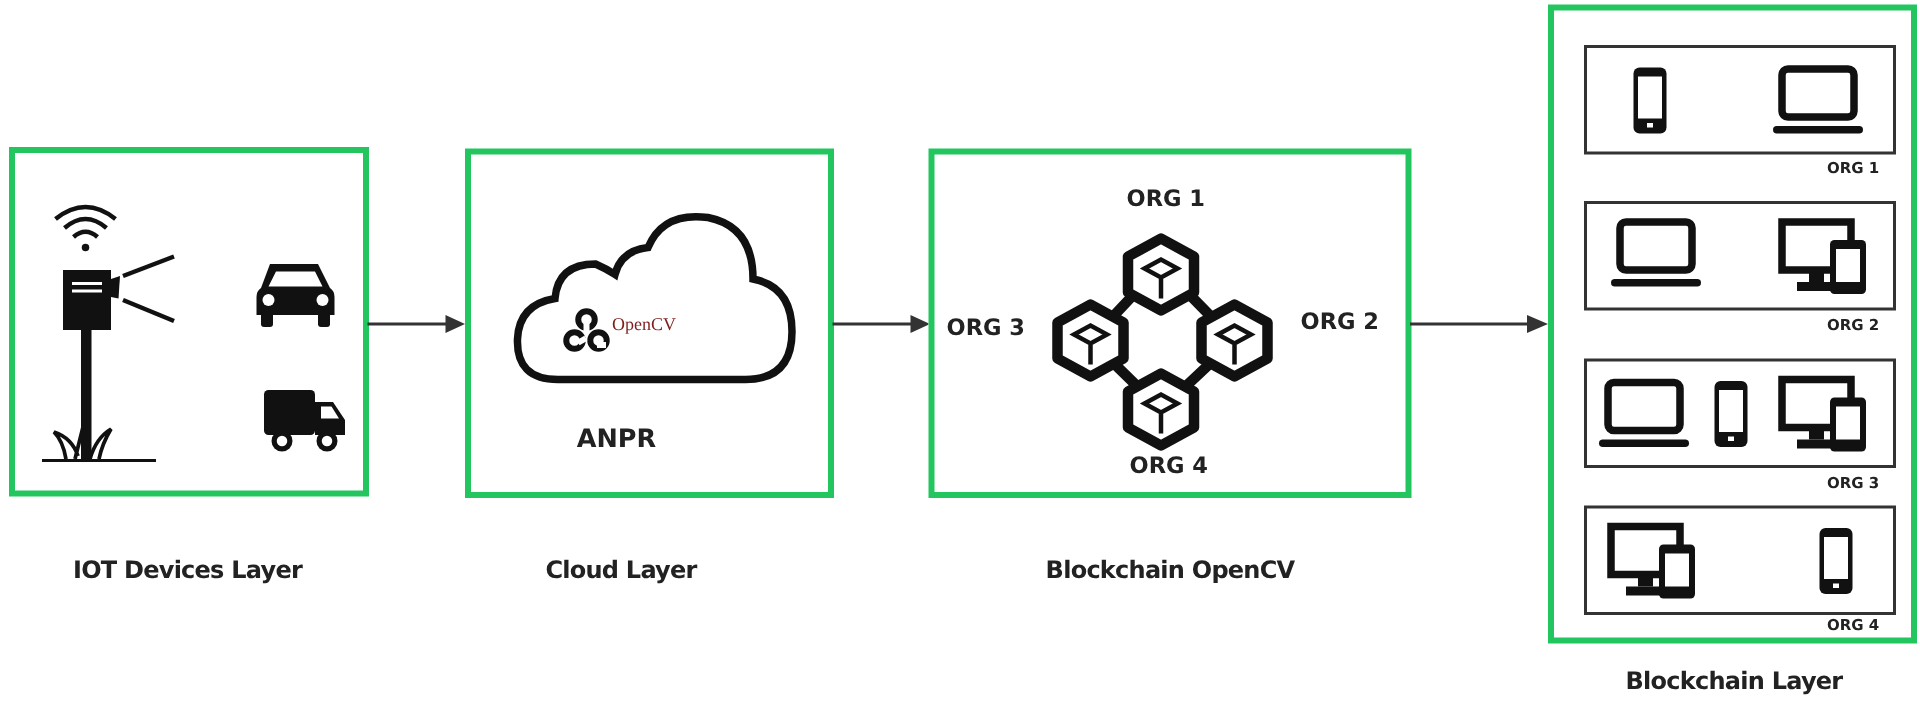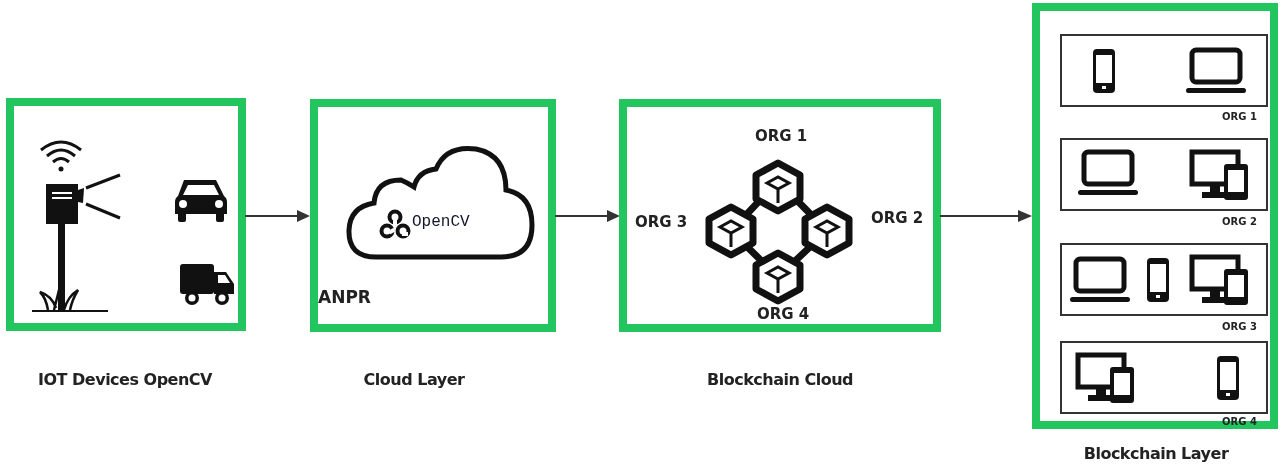--- a/index.html
+++ b/index.html
@@ -1,17 +1,17 @@
 <!DOCTYPE html>
 <html><head>
 <meta charset="utf-8">
 <style>
   html,body{margin:0;padding:0;background:#fff;}
   body{width:1280px;height:469px;position:relative;overflow:hidden;font-family:"DejaVu Sans","Liberation Sans",sans-serif;color:#222;}
-  .box{position:absolute;border:8px solid #22c55e;box-sizing:border-box;background:#fff;}
+  .box{position:absolute;border:4px solid #22c55e;box-sizing:border-box;background:#fff;}
   .layer-label{position:absolute;font-weight:bold;font-size:16px;color:#222;text-align:center;letter-spacing:-0.5px;}
   .org{position:absolute;font-weight:bold;font-size:15px;color:#222;}
   .sub{position:absolute;border:2px solid #333;box-sizing:border-box;background:#fff;}
   .sublabel{position:absolute;font-weight:bold;font-size:10px;color:#222;}
   svg{position:absolute;overflow:visible;}
 </style>
 </head>
 <body>
 
 <div class="box" style="left:6px;top:98px;width:240px;height:233px;">
@@ -43,41 +43,41 @@
   <svg style="left:164px;top:156px" width="58" height="46" viewBox="0 0 58 46">
     <rect x="2" y="2" width="34" height="30" rx="3" fill="#111"></rect>
     <path d="M36 10 H48 L56 22 V32 H36 Z" fill="#111"></path>
     <path d="M40 13 H47 L52 21 H40 Z" fill="#fff"></path>
     <circle cx="14" cy="36" r="7" fill="#111"></circle>
       <circle cx="14" cy="36" r="3.5" fill="#fff"></circle>
     <circle cx="44" cy="36" r="7" fill="#111"></circle>
       <circle cx="44" cy="36" r="3.5" fill="#fff"></circle>
   </svg>
 </div>
-<div class="layer-label" style="left:20px;top:370px;width:210px;">IOT Devices OpenCV</div>
+<div class="layer-label" style="left:20px;top:370px;width:210px;">IOT Devices Layer</div>
 
 <svg style="left:245px;top:208px" width="66" height="16" viewBox="0 0 66 16">
   <line x1="0" y1="8" x2="56" y2="8" stroke="#333" stroke-width="2"></line>
   <polygon points="52,2 65,8 52,14" fill="#333"></polygon>
 </svg>
 
 <div class="box" style="left:310px;top:99px;width:246px;height:233px;">
   <svg style="left:28px;top:28px" width="190" height="140" viewBox="0 0 190 140">
     <path d="M30 122 Q2 122 3 95 Q4 72 28 68 Q30 45 55 45 Q62 48 68 52 Q72 36 90 34 Q100 10 130 14 Q160 20 160 55 Q186 60 186 90 Q186 122 155 122 Z" fill="#fff" stroke="#111" stroke-width="5"></path>
   </svg>
   <svg style="left:62px;top:102px" width="30" height="30" viewBox="0 0 30 30">
     <circle cx="15" cy="8" r="5.5" fill="none" stroke="#111" stroke-width="4"></circle>
     <circle cx="7" cy="22" r="5.5" fill="none" stroke="#111" stroke-width="4"></circle>
     <circle cx="23" cy="22" r="5.5" fill="none" stroke="#111" stroke-width="4"></circle>
     <rect x="13" y="10" width="4" height="6" fill="#fff"></rect>
     <rect x="10" y="19" width="4" height="6" fill="#fff" transform="rotate(60 12 22)"></rect>
     <rect x="22" y="23" width="6" height="4" fill="#fff"></rect>
   </svg>
-  <div style="position:absolute;left:94px;top:106px;font-size:16px;font-family:Liberation Mono, monospace;color:#0f172a;">OpenCV</div>
-  <div style="position:absolute;left:0;width:194px;top:180px;font-weight:bold;font-size:17px;color:#222;">ANPR</div>
+  <div style="position:absolute;left:94px;top:106px;font-size:12px;font-family:Liberation Serif, serif;color:#7f1d1d;">OpenCV</div>
+  <div style="position:absolute;left:0;width:194px;top:180px;text-align:center;font-weight:bold;font-size:17px;color:#222;">ANPR</div>
 </div>
 <div class="layer-label" style="left:314px;top:370px;width:200px;">Cloud Layer</div>
 
 <svg style="left:555px;top:208px" width="66" height="16" viewBox="0 0 66 16">
   <line x1="0" y1="8" x2="56" y2="8" stroke="#333" stroke-width="2"></line>
   <polygon points="52,2 65,8 52,14" fill="#333"></polygon>
 </svg>
 
 <div class="box" style="left:619px;top:99px;width:322px;height:233px;">
   <div class="org" style="left:128px;top:20px;">ORG 1</div>
@@ -97,21 +97,21 @@
     <g>
       <polygon points="122,48 144,60 144,84 122,96 100,84 100,60" fill="#fff" stroke="#111" stroke-width="7" stroke-linejoin="round"></polygon>
       <path d="M111 68 L122 62 L133 68 L122 74 Z M122 74 V88" fill="none" stroke="#111" stroke-width="3"></path>
     </g>
     <g>
       <polygon points="73,94 95,106 95,130 73,142 51,130 51,106" fill="#fff" stroke="#111" stroke-width="7" stroke-linejoin="round"></polygon>
       <path d="M62 114 L73 108 L84 114 L73 120 Z M73 120 V134" fill="none" stroke="#111" stroke-width="3"></path>
     </g>
   </svg>
 </div>
-<div class="layer-label" style="left:680px;top:370px;width:200px;">Blockchain Cloud</div>
+<div class="layer-label" style="left:680px;top:370px;width:200px;">Blockchain OpenCV</div>
 
 <svg style="left:940px;top:208px" width="93" height="16" viewBox="0 0 93 16">
   <line x1="0" y1="8" x2="82" y2="8" stroke="#333" stroke-width="2"></line>
   <polygon points="78,2 92,8 78,14" fill="#333"></polygon>
 </svg>
 
 <div class="box" style="left:1032px;top:3px;width:246px;height:426px;">
 
   <div class="sub" style="left:20px;top:23px;width:208px;height:73px;">
     <svg style="left:30px;top:12px" width="24" height="46" viewBox="0 0 24 46">

